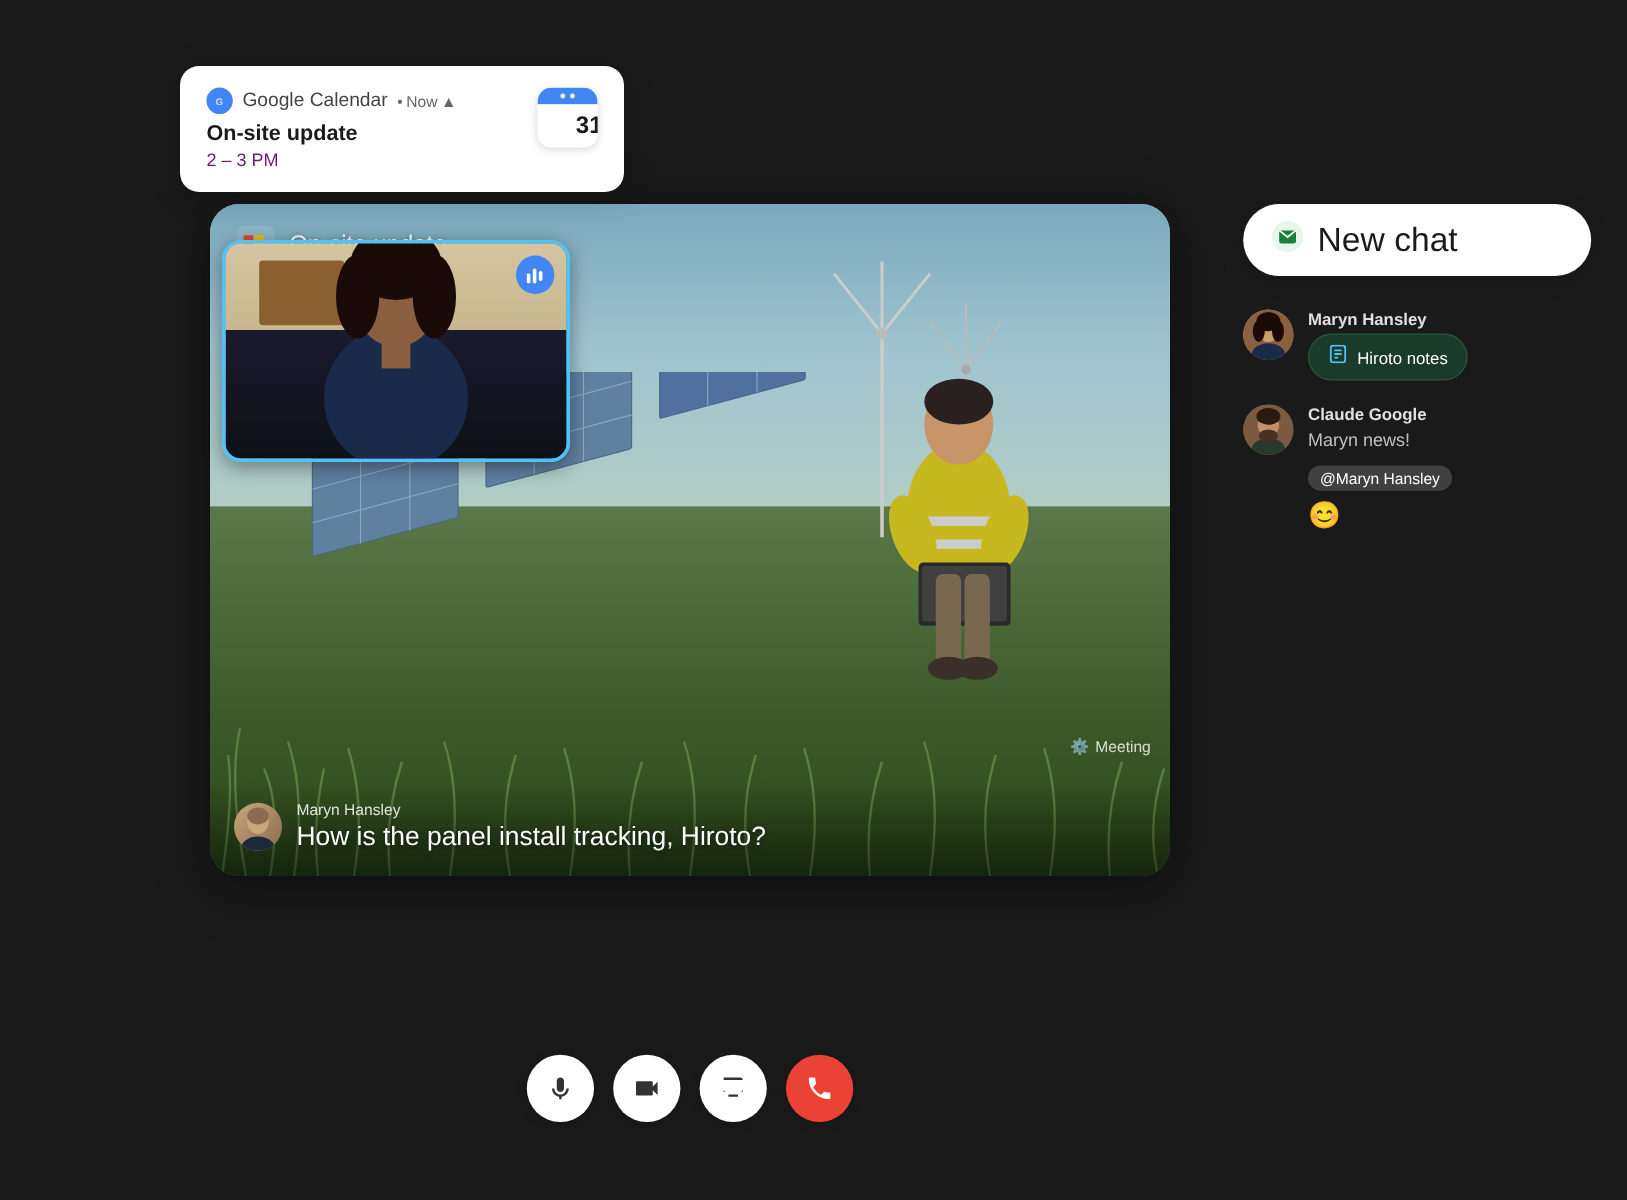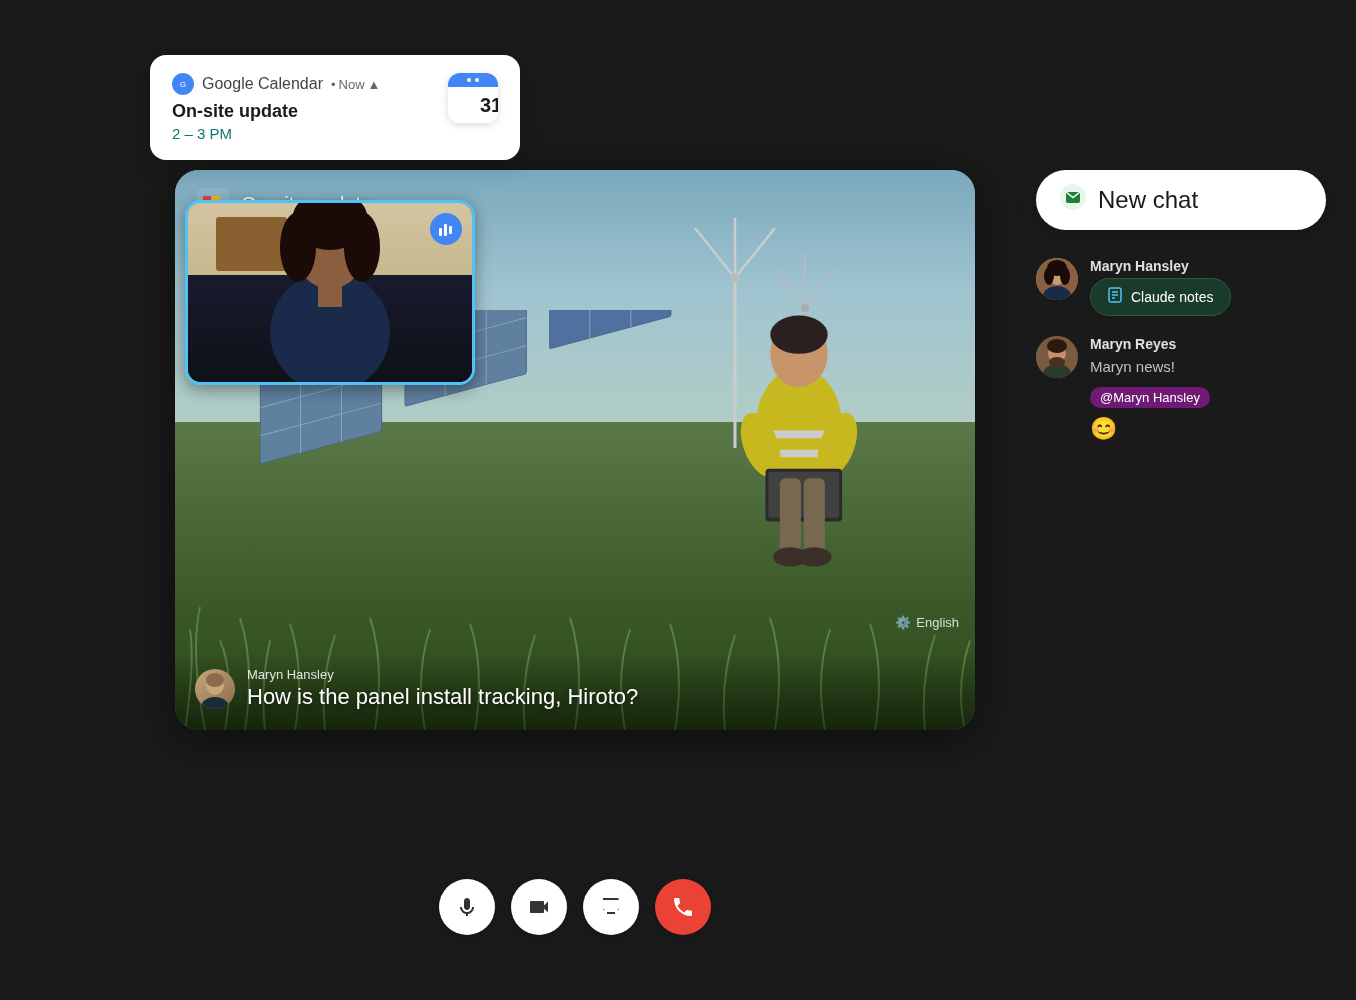--- a/index.html
+++ b/index.html
@@ -62,21 +62,21 @@
       gap: 3px;
     }
     .calendar-event-title {
       font-size: 18px;
       font-weight: 600;
       color: #1a1a1a;
       margin-bottom: 3px;
     }
     .calendar-event-time {
       font-size: 15px;
-      color: #0f766e;
+      color: #701a75;
     }
 
     
     .video-main {
       position: absolute;
       top: 170px;
       left: 175px;
       width: 800px;
       height: 560px;
       border-radius: 24px;
@@ -250,21 +250,21 @@
       cursor: pointer;
       box-shadow: 0 4px 16px rgba(0,0,0,0.15);
       margin-bottom: 28px;
       width: 100%;
     }
     .new-chat-icon {
       color: #188038;
       font-size: 22px;
     }
     .new-chat-label {
-      font-size: 24px;
+      font-size: 28px;
       font-weight: 500;
       color: #1a1a1a;
       text-align: center;
     }
 
     
     .chat-message {
       display: flex;
       gap: 12px;
       margin-bottom: 20px;
@@ -310,21 +310,21 @@
       color: white;
       font-size: 14px;
       font-weight: 500;
     }
     .meeting-notes-icon {
       color: #4fc3f7;
       font-size: 16px;
     }
     .mention-badge {
       display: inline-block;
-      background: #701a75;
+      background: #404040;
       color: white;
       border-radius: 12px;
       padding: 3px 10px;
       font-size: 13px;
       font-weight: 500;
       margin-bottom: 4px;
     }
     .emoji-reaction {
       font-size: 22px;
       margin-top: 4px;
@@ -487,21 +487,21 @@
         <rect x="15" y="8" width="8" height="8" fill="#fbbc04" rx="1"></rect>
         <rect x="6" y="17" width="8" height="8" fill="#34a853" rx="1"></rect>
         <rect x="15" y="17" width="8" height="8" fill="#4285f4" rx="1"></rect>
       </svg>
     </div>
     <span class="video-meeting-title">On-site update</span>
   </div>
 
   <div class="lang-badge">
     <span>⚙️</span>
-    <span>English</span>
+    <span>Meeting</span>
   </div>
 
   <div class="caption-bar">
     <div class="caption-avatar">
       <svg width="40" height="40" viewBox="0 0 40 40">
         <ellipse cx="20" cy="16" rx="9" ry="10" fill="#c8a878"></ellipse>
         <ellipse cx="20" cy="38" rx="14" ry="10" fill="#1a2a3a"></ellipse>
         <ellipse cx="20" cy="11" rx="9" ry="7" fill="#8b6a50"></ellipse>
       </svg>
     </div>
@@ -596,36 +596,36 @@
       <div class="chat-sender">Maryn Hansley</div>
       <button class="meeting-notes-btn">
         <span class="meeting-notes-icon">
           <svg width="16" height="16" viewBox="0 0 16 16" fill="#4fc3f7">
             <rect x="2" y="1" width="12" height="14" rx="2" stroke="#4fc3f7" stroke-width="1.5" fill="none"></rect>
             <line x1="5" y1="5" x2="11" y2="5" stroke="#4fc3f7" stroke-width="1.5"></line>
             <line x1="5" y1="8" x2="11" y2="8" stroke="#4fc3f7" stroke-width="1.5"></line>
             <line x1="5" y1="11" x2="8" y2="11" stroke="#4fc3f7" stroke-width="1.5"></line>
           </svg>
         </span>
-        <span>Claude notes</span>
+        <span>Hiroto notes</span>
       </button>
     </div>
   </div>
 
   <div class="chat-message">
     <div class="chat-avatar male">
       <svg width="42" height="42" viewBox="0 0 42 42">
         <circle cx="21" cy="21" r="21" fill="#7a5a40"></circle>
         <ellipse cx="21" cy="17" rx="9" ry="10" fill="#c09070"></ellipse>
         <ellipse cx="21" cy="10" rx="10" ry="7" fill="#2a1a10"></ellipse>
         <ellipse cx="21" cy="38" rx="14" ry="10" fill="#2a3a2a"></ellipse>
 
         <ellipse cx="21" cy="26" rx="8" ry="5" fill="#4a3020"></ellipse>
       </svg>
     </div>
     <div class="chat-content">
-      <div class="chat-sender">Maryn Reyes</div>
+      <div class="chat-sender">Claude Google</div>
       <div class="chat-text">Maryn news!</div>
       <span class="mention-badge">@Maryn Hansley</span>
       <span class="emoji-reaction">😊</span>
     </div>
   </div>
 </div>
 
 </body></html>

